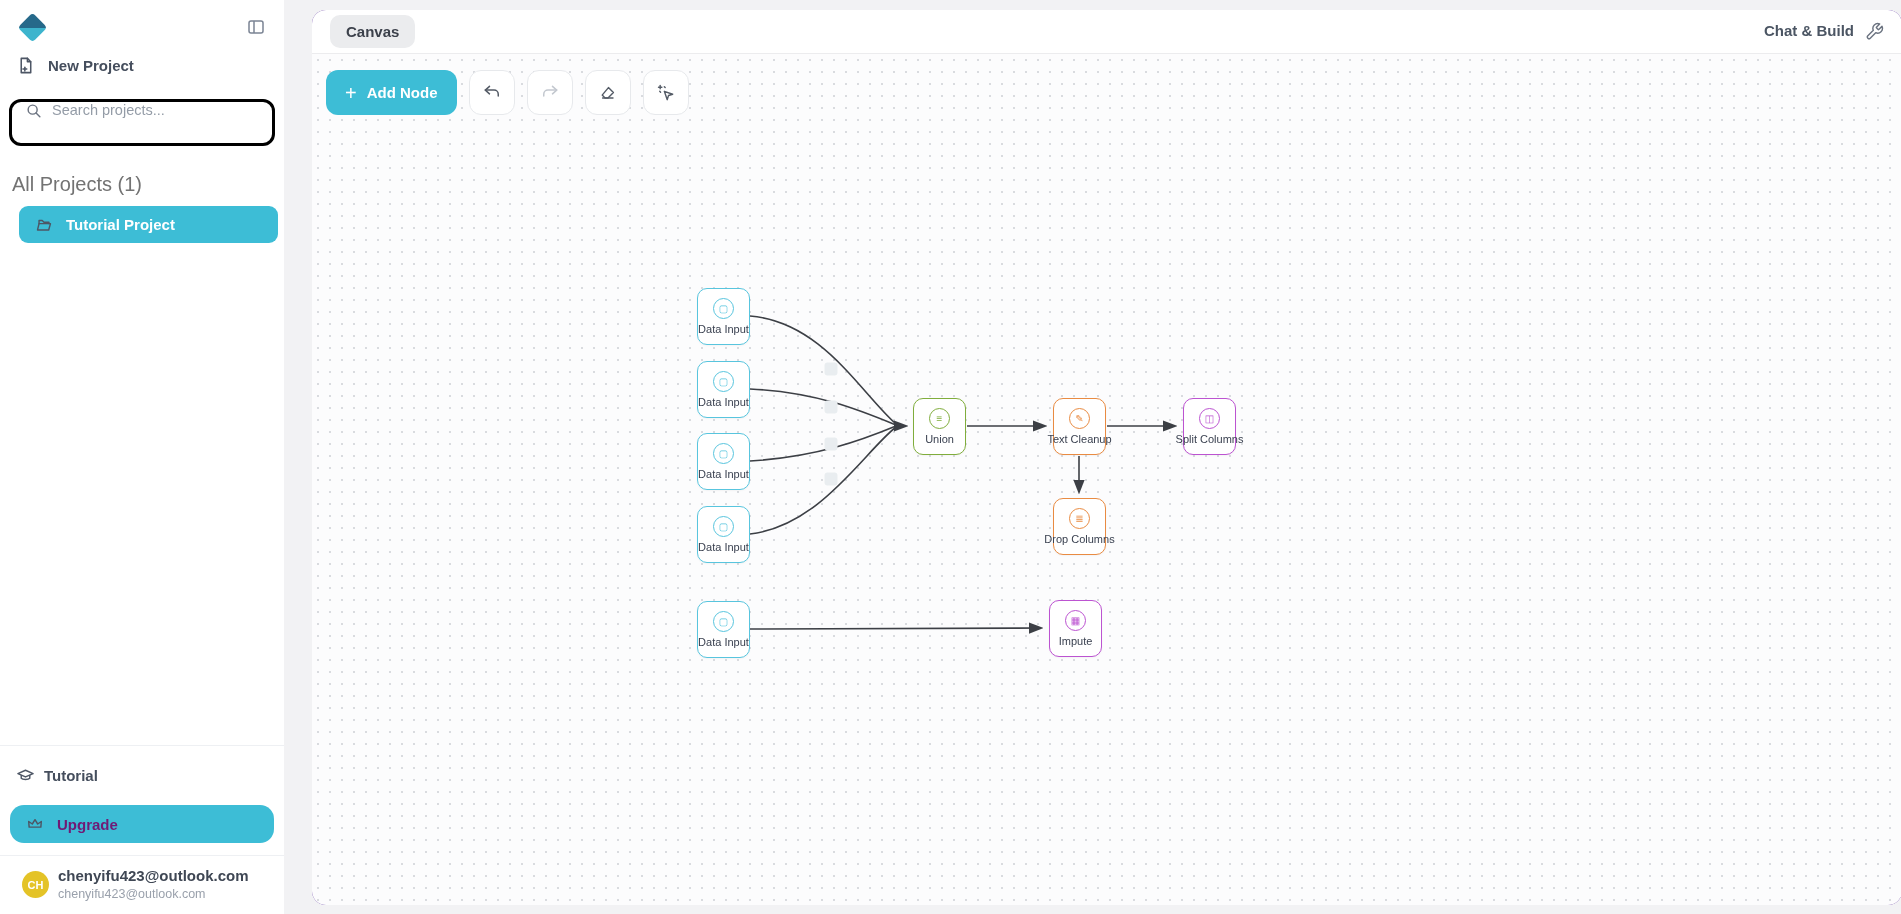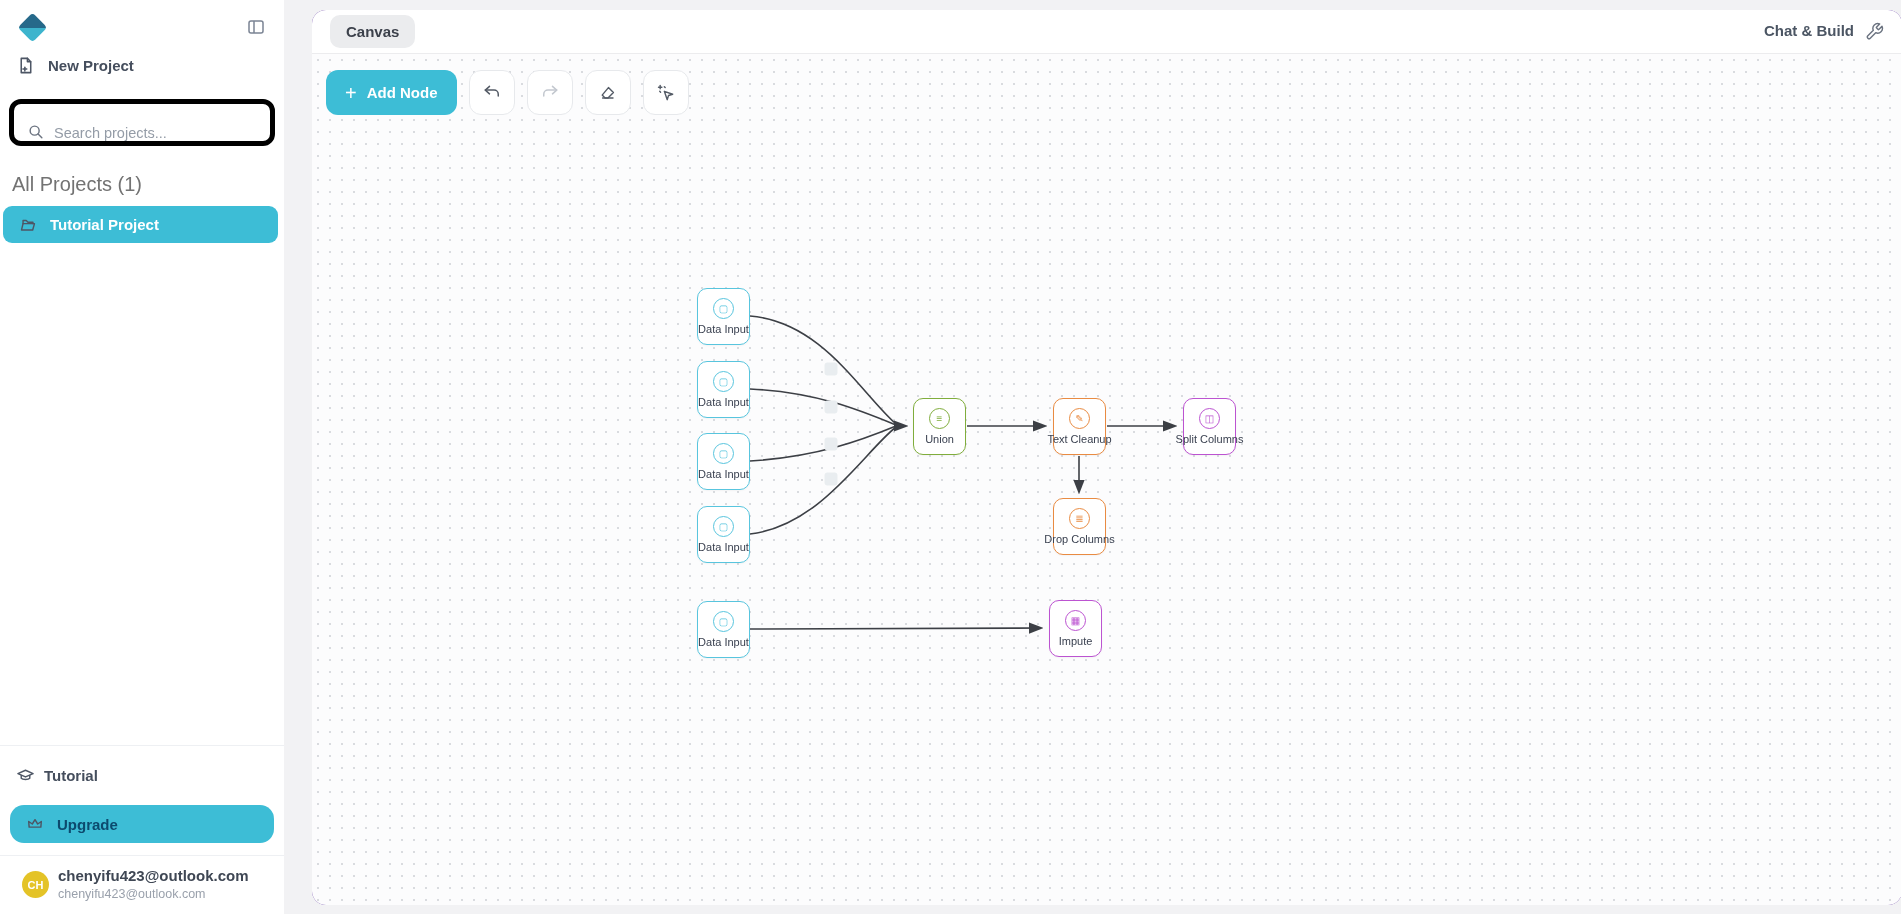--- a/index.html
+++ b/index.html
@@ -21,33 +21,33 @@
     position:absolute;left:0;top:0;width:284px;height:914px;
     background:#fff;display:flex;flex-direction:column;
   }
   .side-header{display:flex;justify-content:space-between;align-items:center;padding:10px 16px 0 16px;height:44px;}
   .logo{width:21px;height:21px;border-radius:4px;transform:rotate(45deg);
     background:linear-gradient(135deg,#26698a 52%,#3db4cd 52%);margin-left:6px;}
   .collapse-btn{width:24px;height:24px;display:flex;align-items:center;justify-content:center;color:#7b8494;background:none;border:none;cursor:pointer;}
   .nav-item{display:flex;align-items:center;gap:13px;padding:12px 16px;font-size:15px;font-weight:600;color:#454e5d;cursor:pointer;}
   .nav-item:first-of-type{margin-top:10px;}
   .nav-icon{color:#4d5665;display:flex;}
-  .search-wrap{margin:12px 9px 0 9px;height:47px;border:5px solid #000000;border-radius:12px;
-    display:flex;align-items:flex-end;gap:9px;padding:0 13px;background:#fff;}
+  .search-wrap{margin:12px 9px 0 9px;height:47px;border:3px solid #000000;border-radius:12px;
+    display:flex;align-items:flex-start;gap:9px;padding:0 13px;background:#fff;}
   .search-wrap .nav-icon{color:#6b7380;}
   .search-input{border:none;outline:none;flex:1;font-size:14.5px;color:#3a4150;background:transparent;font-family:"Liberation Sans",sans-serif;}
   .search-input::placeholder{color:#949ca7;}
   .section-label{margin:27px 14px 0 12px;font-size:20px;color:#737373;}
-  .project-row{margin:10px 6px 0 3px;height:37px;border-radius:9px;background:var(--accent);color:#fff;
+  .project-row{margin:10px 6px 0 19px;height:37px;border-radius:9px;background:var(--accent);color:#fff;
     display:flex;align-items:center;gap:13px;padding:0 16px;font-size:15px;font-weight:700;cursor:pointer;}
   .side-spacer{flex:1;}
   .side-footer{border-top:1px solid #eef0f3;padding:8px 10px 0 10px;}
   .footer-item{display:flex;align-items:center;gap:9px;padding:12px 6px;font-size:15px;font-weight:600;color:#454e5d;cursor:pointer;}
   .upgrade-btn{margin:8px 0 12px 0;width:100%;height:38px;border:none;border-radius:14px;background:var(--accent);
-    color:#0c4a6e;display:flex;align-items:center;gap:13px;padding:0 16px;font-size:15px;font-weight:700;cursor:pointer;font-family:"Liberation Sans",sans-serif;}
+    color:#701a75;display:flex;align-items:center;gap:13px;padding:0 16px;font-size:15px;font-weight:700;cursor:pointer;font-family:"Liberation Sans",sans-serif;}
   .user-section{border-top:1px solid #eef0f3;margin:0 -10px;padding:11px 22px 12px 22px;display:flex;align-items:center;gap:9px;}
   .avatar{width:27px;height:27px;border-radius:50%;background:var(--avatar);color:#fff;font-size:11px;font-weight:700;
     display:flex;align-items:center;justify-content:center;flex:none;}
   .user-name{font-size:15px;font-weight:700;color:#3f4754;line-height:1.25;}
   .user-email{font-size:12.5px;color:#9aa1ac;line-height:1.3;}
   
   .main-panel{position:absolute;left:312px;top:10px;width:1590px;height:895px;background:#4c1d95;border-radius:14px;overflow:hidden;}
   .panel-header{height:44px;display:flex;align-items:center;justify-content:space-between;padding:0 18px;border-bottom:1px solid #ececee;background:#fff;}
   .canvas-tab{background:#ebecee;border-radius:10px;padding:8px 16px;font-size:15px;font-weight:600;color:#3c414b;cursor:pointer;}
   .chat-build{display:flex;gap:11px;color:#4b5563;font-size:15px;font-weight:600;cursor:pointer;}

